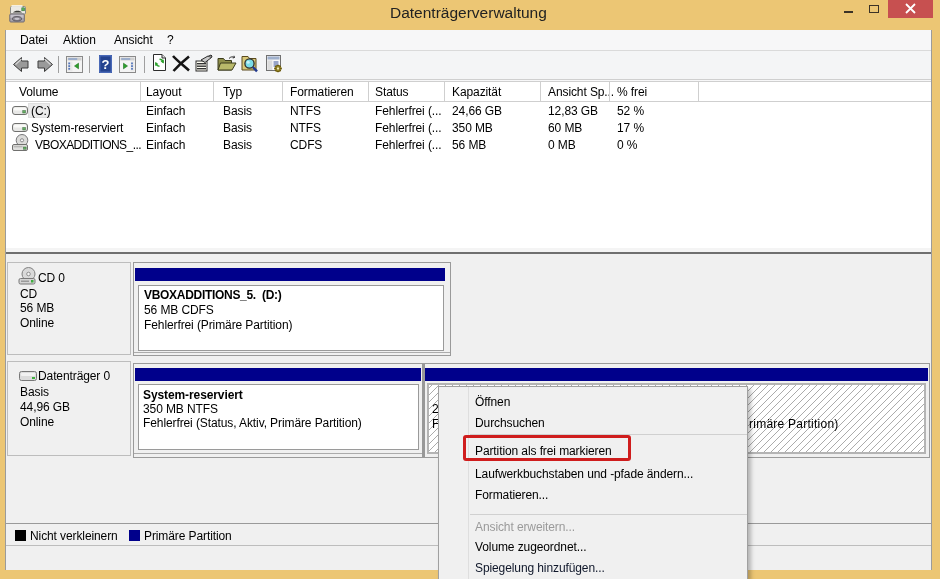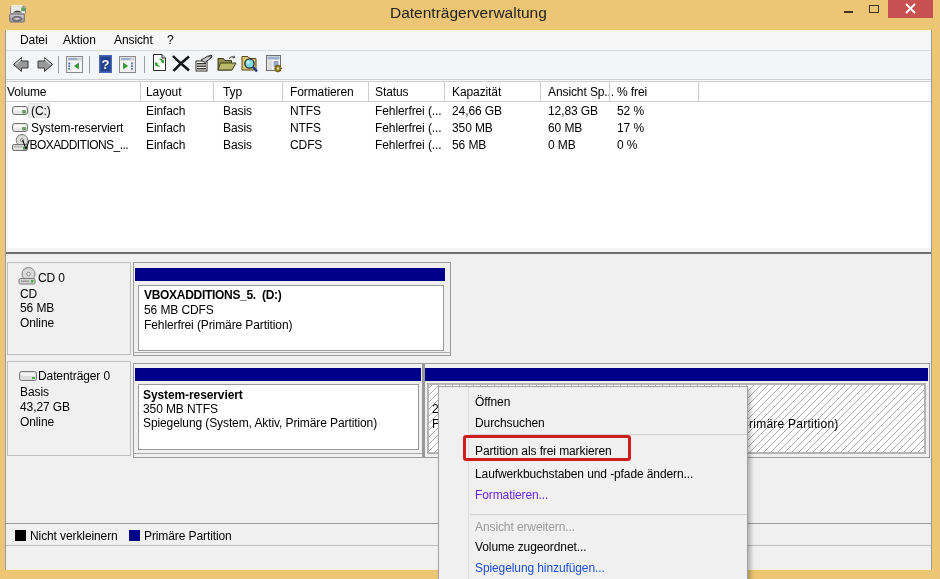--- a/index.html
+++ b/index.html
@@ -105,21 +105,21 @@
 <rect x="1.5" y="5.5" width="4.5" height="9.5" fill="#dcdcdc"></rect>
 <rect x="7" y="5.5" width="6.5" height="9.5" fill="#fff"></rect>
 <path d="M7.5 7 L12.5 7 M7.5 9 L12.5 9 M7.5 11 L12.5 11" stroke="#334a8f" stroke-width="1"></path>
 <circle cx="12" cy="13.5" r="3.2" fill="#e8d44a" stroke="#6a5a10"></circle>
 <path d="M12 9.8 L12 17.2 M8.3 13.5 L15.7 13.5 M9.4 10.9 L14.6 16.1 M14.6 10.9 L9.4 16.1" stroke="#6a5a10" stroke-width="1.2"></path>
 <circle cx="12" cy="13.5" r="1.2" fill="#f8f0b0"></circle>
 </svg>
 
 <div class="a" style="left:6px;top:81px;width:925px;height:171px;background:#fff;border-top:1px solid #cfcfcf"></div>
 <div class="a" style="left:6px;top:101px;width:925px;height:1px;background:#cfcfcf"></div>
-<div class="a tc" style="left:7px;top:85px">Volume</div>
+<div class="a tc" style="left:19px;top:85px">Volume</div>
 <div class="a tc" style="left:146px;top:85px">Layout</div>
 <div class="a tc" style="left:223px;top:85px">Typ</div>
 <div class="a tc" style="left:290px;top:85px">Formatieren</div>
 <div class="a tc" style="left:375px;top:85px">Status</div>
 <div class="a tc" style="left:452px;top:85px">Kapazität</div>
 <div class="a tc" style="left:548px;top:85px">Ansicht Sp...</div>
 <div class="a tc" style="left:617px;top:85px">% frei</div>
 <div class="a" style="left:140px;top:82px;width:1px;height:19px;background:#cfcfcf"></div>
 <div class="a" style="left:213px;top:82px;width:1px;height:19px;background:#cfcfcf"></div>
 <div class="a" style="left:282px;top:82px;width:1px;height:19px;background:#cfcfcf"></div>
@@ -158,21 +158,21 @@
 <div class="a tc" style="left:548px;top:121px">60 MB</div>
 <div class="a tc" style="left:617px;top:121px">17 %</div>
 
 <svg class="a" style="left:12px;top:134px" width="17" height="18" viewBox="0 0 17 18">
 <circle cx="10" cy="6.3" r="5.8" fill="#dcdcda" stroke="#78787a"></circle>
 <circle cx="10" cy="6.3" r="1.6" fill="#f8f8f8" stroke="#8a8a8c"></circle>
 <rect x="0.5" y="10.5" width="15" height="6" rx="1.5" fill="#e0e0de" stroke="#70706e"></rect>
 <rect x="1.6" y="11.8" width="9" height="1.6" fill="#b8b8b6"></rect>
 <rect x="11.5" y="13" width="2.6" height="2.2" fill="#66b066" stroke="#336633" stroke-width="0.5"></rect>
 </svg>
-<div class="a tc" style="left:22px;top:138px;letter-spacing:-0.55px">VBOXADDITIONS_...</div>
+<div class="a tc" style="left:35px;top:138px;letter-spacing:-0.55px">VBOXADDITIONS_...</div>
 <div class="a tc" style="left:146px;top:138px">Einfach</div>
 <div class="a tc" style="left:223px;top:138px">Basis</div>
 <div class="a tc" style="left:290px;top:138px">CDFS</div>
 <div class="a tc" style="left:375px;top:138px">Fehlerfrei (...</div>
 <div class="a tc" style="left:452px;top:138px">56 MB</div>
 <div class="a tc" style="left:548px;top:138px">0 MB</div>
 <div class="a tc" style="left:617px;top:138px">0 %</div>
 
 <div class="a" style="left:6px;top:248px;width:925px;height:4px;background:#f4f4f4"></div>
 <div class="a" style="left:6px;top:252px;width:925px;height:2px;background:#6f6f6f"></div>
@@ -199,30 +199,30 @@
 <div class="a tc" style="left:144px;top:318px">Fehlerfrei (Primäre Partition)</div>
 
 <div class="a" style="left:7px;top:361px;width:124px;height:95px;border:1px solid #bdbdbd"></div>
 <svg class="a" style="left:19px;top:370px" width="18" height="12" viewBox="0 0 18 12">
 <rect x="0.5" y="1.5" width="17" height="9" rx="2" fill="#dcdcdc" stroke="#787878"></rect>
 <rect x="2" y="3" width="14" height="3" rx="1" fill="#f2f2f2"></rect>
 <rect x="13" y="7" width="3" height="2" fill="#3fae3f"></rect>
 </svg>
 <div class="a tc" style="left:38px;top:369px;font-weight:normal">Datenträger 0</div>
 <div class="a tc" style="left:20px;top:385px">Basis</div>
-<div class="a tc" style="left:20px;top:400px">43,27 GB</div>
+<div class="a tc" style="left:20px;top:400px">44,96 GB</div>
 <div class="a tc" style="left:20px;top:415px">Online</div>
 <div class="a" style="left:133px;top:363px;width:797px;height:95px;border:1px solid #9a9a9a"></div>
 <div class="a" style="left:134px;top:453px;width:288px;height:1px;background:#ababab"></div>
 
 <div class="a" style="left:135px;top:368px;width:286px;height:13px;background:#00008b"></div>
 <div class="a" style="left:138px;top:384px;width:281px;height:66px;background:#fff;border:1px solid #9a9a9a"></div>
 <div class="a tc" style="left:143px;top:388px;font-weight:bold">System-reserviert</div>
 <div class="a tc" style="left:143px;top:402px">350 MB NTFS</div>
-<div class="a tc" style="left:143px;top:416px">Spiegelung (System, Aktiv, Primäre Partition)</div>
+<div class="a tc" style="left:143px;top:416px">Fehlerfrei (Status, Aktiv, Primäre Partition)</div>
 
 <div class="a" style="left:422px;top:364px;width:3px;height:93px;background:#989898"></div>
 
 <div class="a" style="left:425px;top:368px;width:503px;height:13px;background:#00008b"></div>
 <svg class="a" style="left:427px;top:383px" width="499" height="71" viewBox="0 0 499 71">
 <defs>
       <pattern id="hp" patternUnits="userSpaceOnUse" width="7" height="7">
 <rect width="7" height="7" fill="#fff"></rect>
 <path d="M-1,1 l2,-2 M0,7 l7,-7 M6,8 l2,-2" stroke="#a2a2a2" stroke-width="0.9"></path>
 </pattern>
@@ -243,19 +243,19 @@
 
 <div class="a" style="left:0;top:570px;width:940px;height:9px;background:#ecc674"></div>
 
 <div class="a" style="left:438px;top:386px;width:310px;height:193px;background:#f0f0f0;border:1px solid #a0a0a0;border-bottom:none;box-shadow:3px 3px 4px rgba(0,0,0,0.25)"></div>
 <div class="a" style="left:468px;top:387px;width:1px;height:192px;background:#dedede"></div>
 <div class="a tc" style="left:475px;top:395px">Öffnen</div>
 <div class="a tc" style="left:475px;top:416px">Durchsuchen</div>
 <div class="a" style="left:470px;top:434px;width:277px;height:1px;background:#d0d0d0"></div>
 <div class="a tc" style="left:475px;top:444px">Partition als frei markieren</div>
 <div class="a tc" style="left:475px;top:467px">Laufwerkbuchstaben und -pfade ändern...</div>
-<div class="a tc" style="left:475px;top:488px;color:#6d28d9">Formatieren...</div>
+<div class="a tc" style="left:475px;top:488px;color:#000000">Formatieren...</div>
 <div class="a" style="left:470px;top:514px;width:277px;height:1px;background:#d0d0d0"></div>
 <div class="a tc" style="left:475px;top:520px;color:#9a9a9a">Ansicht erweitern...</div>
 <div class="a tc" style="left:475px;top:540px">Volume zugeordnet...</div>
-<div class="a tc" style="left:475px;top:561px;color:#1d4ed8">Spiegelung hinzufügen...</div>
+<div class="a tc" style="left:475px;top:561px;color:#0f172a">Spiegelung hinzufügen...</div>
 
 <div class="a" style="left:463px;top:435px;width:168px;height:26px;border:3px solid #cf1d1d;border-radius:3px"></div>
 
 </body></html>

